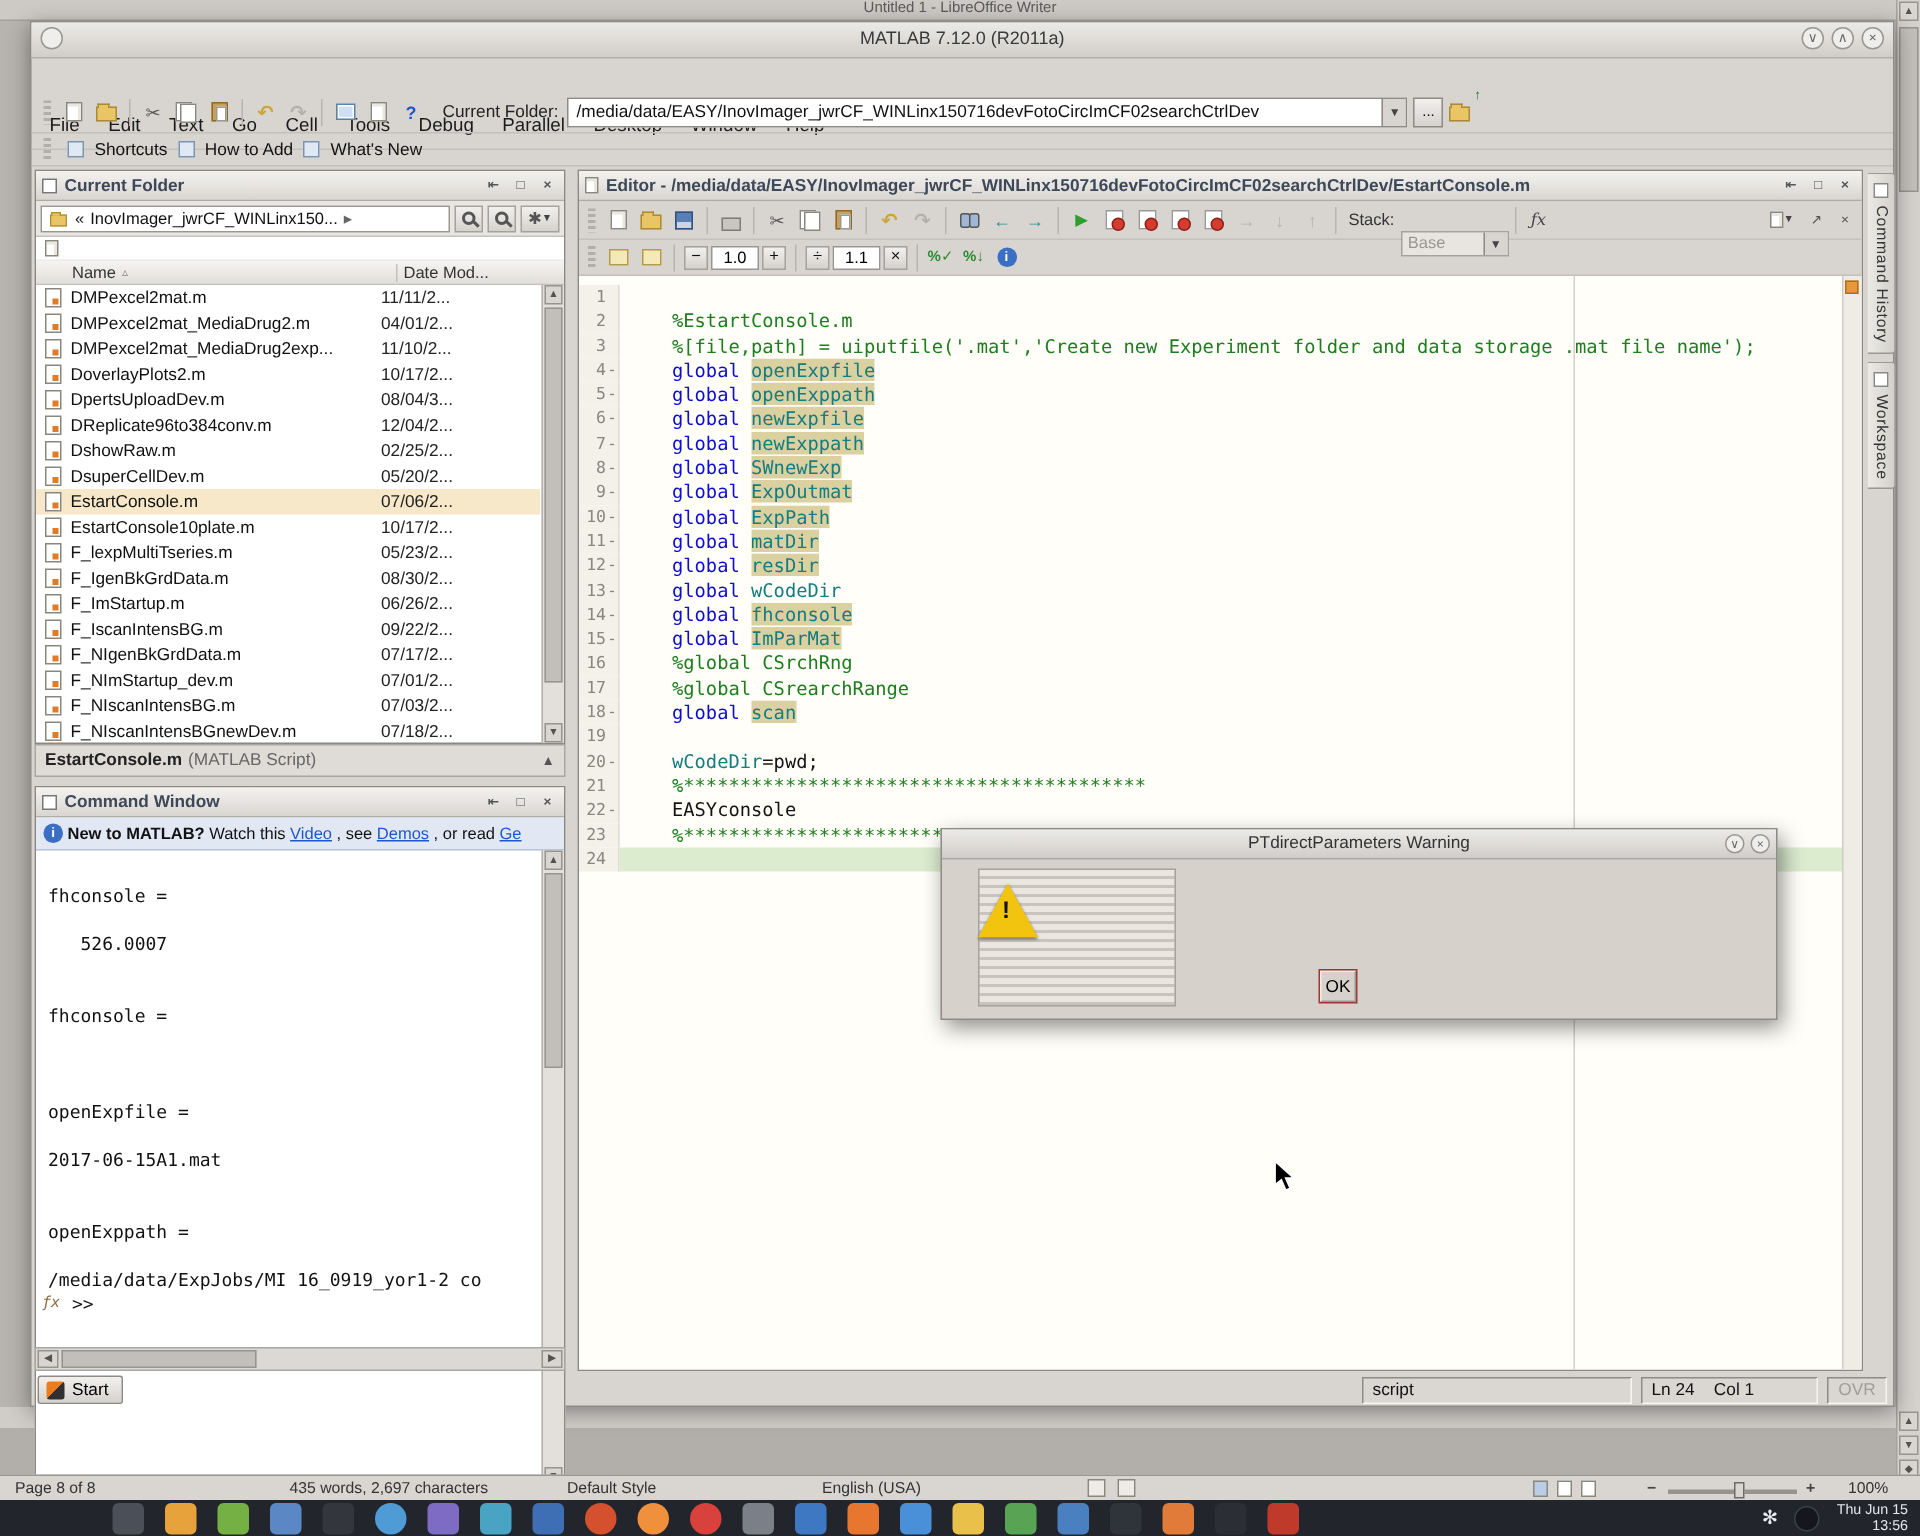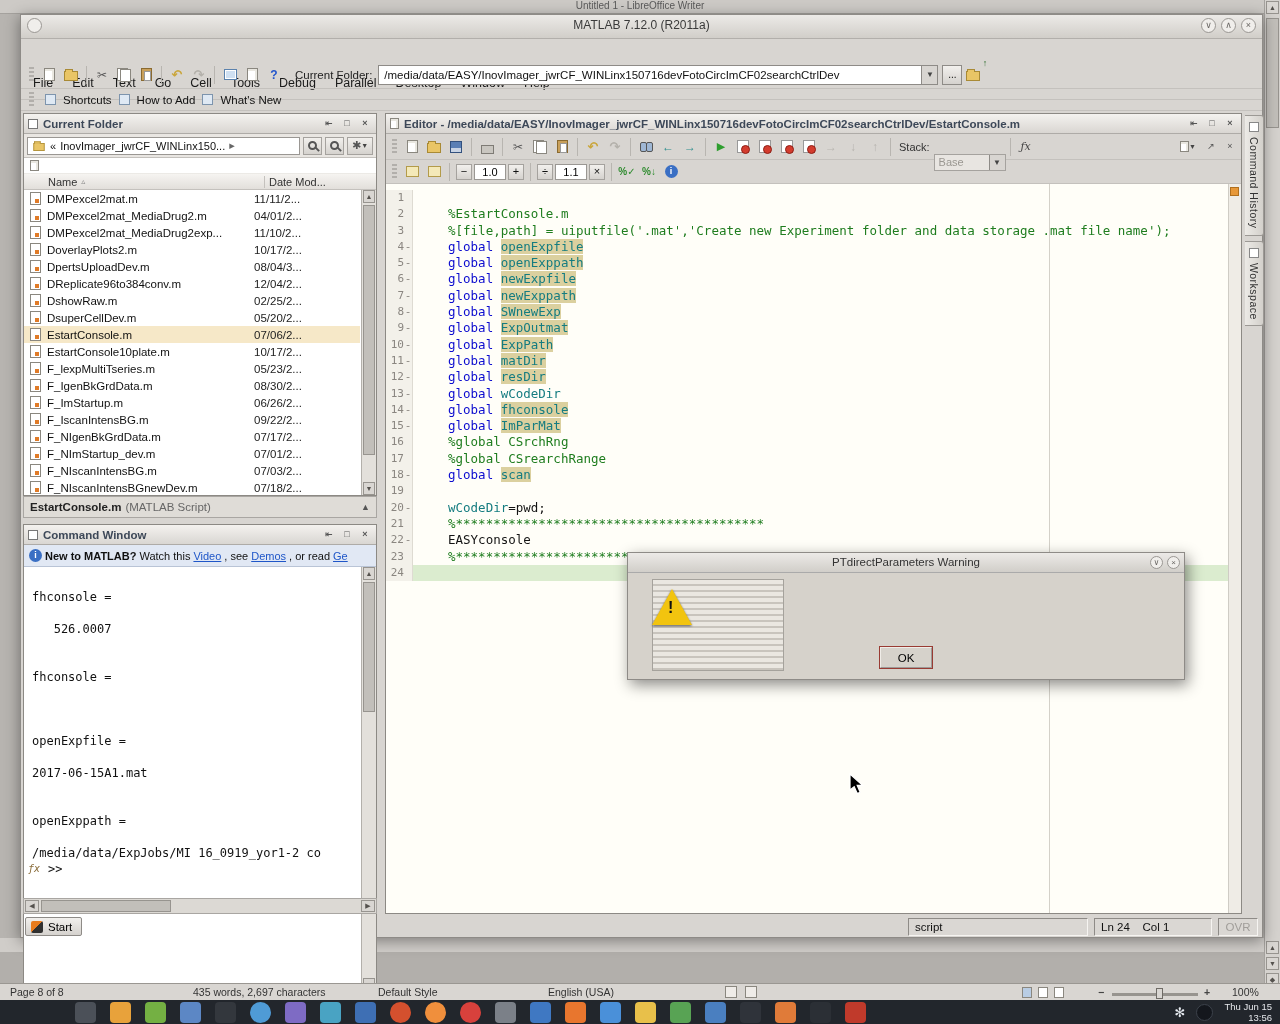--- a/index.html
+++ b/index.html
@@ -160,21 +160,21 @@
 
   
   .dialog{position:absolute;left:627px;top:552px;width:558px;height:128px;background:#d6d2cb;border:1px solid #8e8b87;box-shadow:3px 5px 14px rgba(0,0,0,.45);z-index:8;}
   .dlg-title{position:relative;height:20px;background:linear-gradient(#eceae7,#d1cec9);border-bottom:1px solid #aaa;text-align:center;font-size:11.5px;color:#333;line-height:19px;}
   .dlg-btns{position:absolute;right:4px;top:3px;display:flex;gap:4px;}
   .circ.sm{width:13px;height:13px;font-size:8px;line-height:11px;}
   .artifact{position:absolute;left:24px;top:26px;width:132px;height:92px;background:repeating-linear-gradient(180deg,#eae7e1 0 4px,#c8c4bd 4px 6px);border:1px solid #a5a29c;}
   .warn-tri{position:absolute;left:24px;top:36px;width:0;height:0;border-left:20px solid transparent;border-right:20px solid transparent;border-bottom:36px solid #f2c40f;filter:drop-shadow(0 1px 1px #555);}
   .bang{position:absolute;left:-4px;top:10px;font-weight:bold;font-size:16px;color:#111;}
   .dlg-text{position:absolute;left:116px;top:44px;font-size:11.5px;color:#222;line-height:14px;}
-  .okbtn{position:absolute;left:252px;top:94px;width:52px;height:21px;background:#d6d2cb;border:1px outset #f0ede8;outline:1px solid #993b33;font-size:11.5px;font-family:inherit;}
+  .okbtn{position:absolute;left:252px;top:94px;width:24px;height:21px;background:#d6d2cb;border:1px outset #f0ede8;outline:1px solid #993b33;font-size:11.5px;font-family:inherit;}
 
   
   .wstat{position:absolute;left:0;top:983px;width:1280px;height:17px;background:#d9d6d2;border-top:1px solid #9a9792;font-size:10.5px;color:#333;z-index:3;}
   .ws-item{position:absolute;top:2px;white-space:nowrap;}
   .ws-ic{position:absolute;top:2px;width:12px;height:12px;border:1px solid #8a877f;background:#efece8;}
   .pgview{position:absolute;top:3px;width:10px;height:11px;background:#fff;border:1px solid #8a877f;}
   .pgview.on{background:#b9cde4;}
   .zoomtrack{position:absolute;left:1112px;top:9px;width:86px;height:3px;background:#97948f;}
   .zoomthumb{position:absolute;left:1156px;top:4px;width:7px;height:11px;background:#d9d6d2;border:1px solid #6e6b66;}
   .zsign{position:absolute;top:2px;font-weight:bold;color:#444;}

